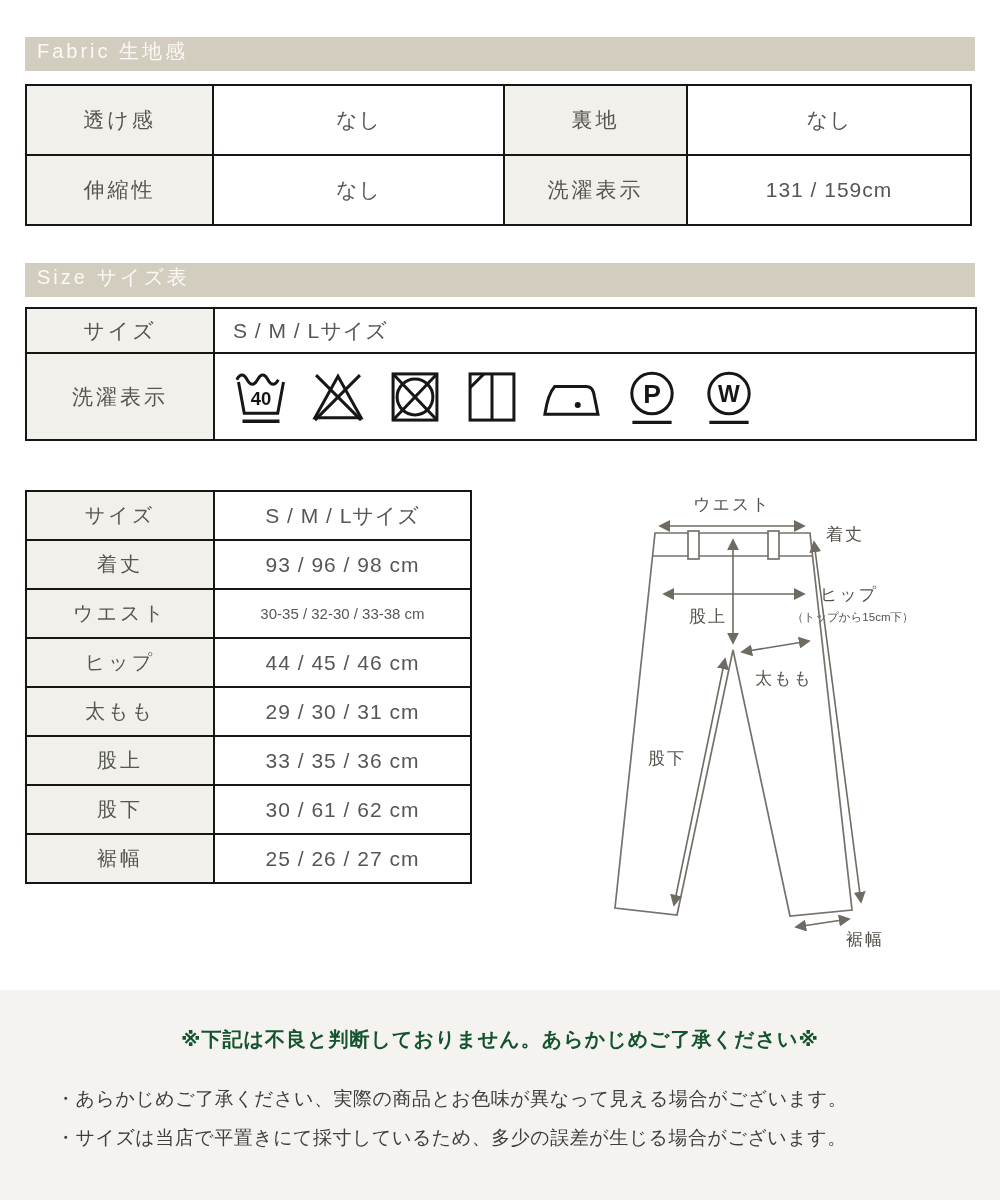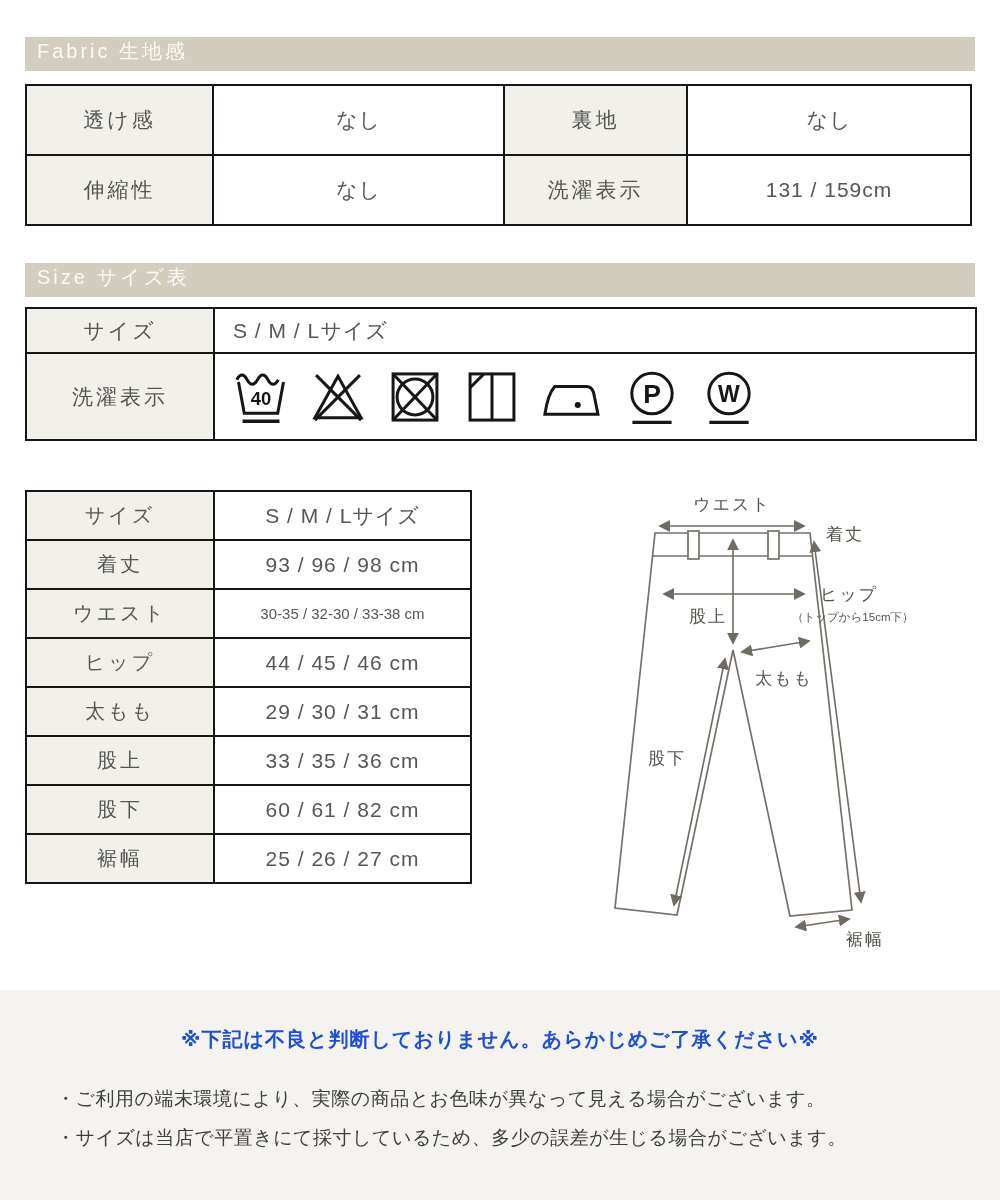--- a/index.html
+++ b/index.html
@@ -46,21 +46,21 @@
     fill:#55524b;font-size:17px;letter-spacing:2px;
   }
   .diagram text.note{font-size:11.5px;letter-spacing:0;}
 
   .notes{
     position:absolute;left:0;top:990px;width:1000px;height:210px;
     background:#f4f3f0;
   }
   .notes-title{
     text-align:center;margin-top:36px;
-    font-size:20px;font-weight:bold;color:#1d4ed8;letter-spacing:1px;
+    font-size:20px;font-weight:bold;color:#14532d;letter-spacing:1px;
   }
   .notes-list{margin-top:26px;}
   .notes-item{
     padding-left:56px;font-size:19px;color:#3e3e3c;
     line-height:39px;letter-spacing:0.5px;
   }
 </style>
 </head>
 <body>
 
@@ -195,21 +195,21 @@
     <tr>
       <td class="lbl">太もも</td>
       <td class="val">29 / 30 / 31 cm</td>
     </tr>
     <tr>
       <td class="lbl">股上</td>
       <td class="val">33 / 35 / 36 cm</td>
     </tr>
     <tr>
       <td class="lbl">股下</td>
-      <td class="val">60 / 61 / 82 cm</td>
+      <td class="val">30 / 61 / 62 cm</td>
     </tr>
     <tr>
       <td class="lbl">裾幅</td>
       <td class="val">25 / 26 / 27 cm</td>
     </tr>
   </tbody>
     </table>
 </div>
 
 <svg class="diagram" width="400" height="470" viewBox="0 0 400 470">
@@ -239,16 +239,16 @@
   <text class="note" x="212" y="133">（トップから15cm下）</text>
   <text x="147" y="134" text-anchor="end">股上</text>
   <text x="175" y="196">太もも</text>
   <text x="68" y="276">股下</text>
   <text x="266" y="457">裾幅</text>
 </svg>
 
 <section class="notes">
   <div class="notes-title">※下記は不良と判断しておりません。あらかじめご了承ください※</div>
   <div class="notes-list">
-    <div class="notes-item">・ご利用の端末環境により、実際の商品とお色味が異なって見える場合がございます。</div>
+    <div class="notes-item">・あらかじめご了承ください、実際の商品とお色味が異なって見える場合がございます。</div>
     <div class="notes-item">・サイズは当店で平置きにて採寸しているため、多少の誤差が生じる場合がございます。</div>
   </div>
 </section>
 
 </body></html>

